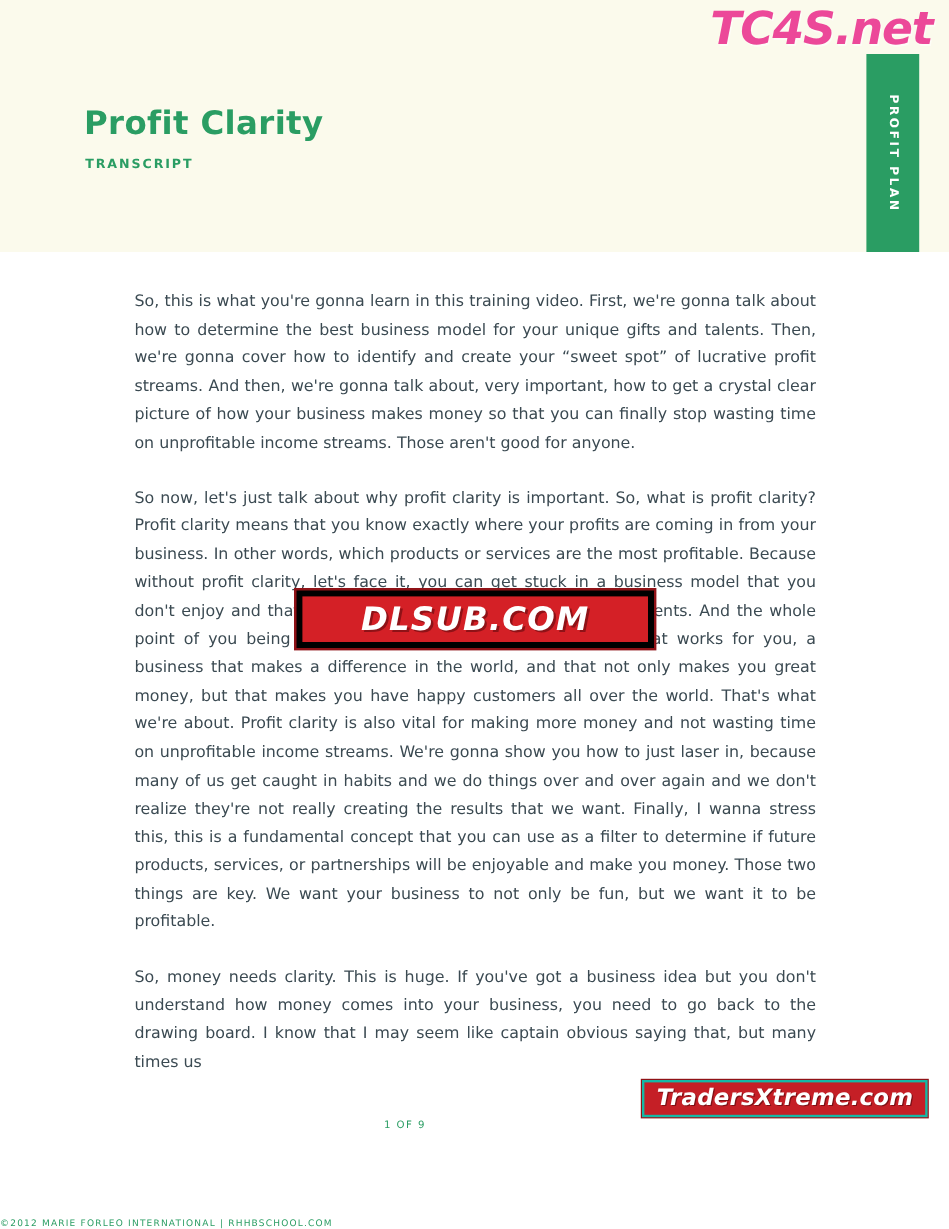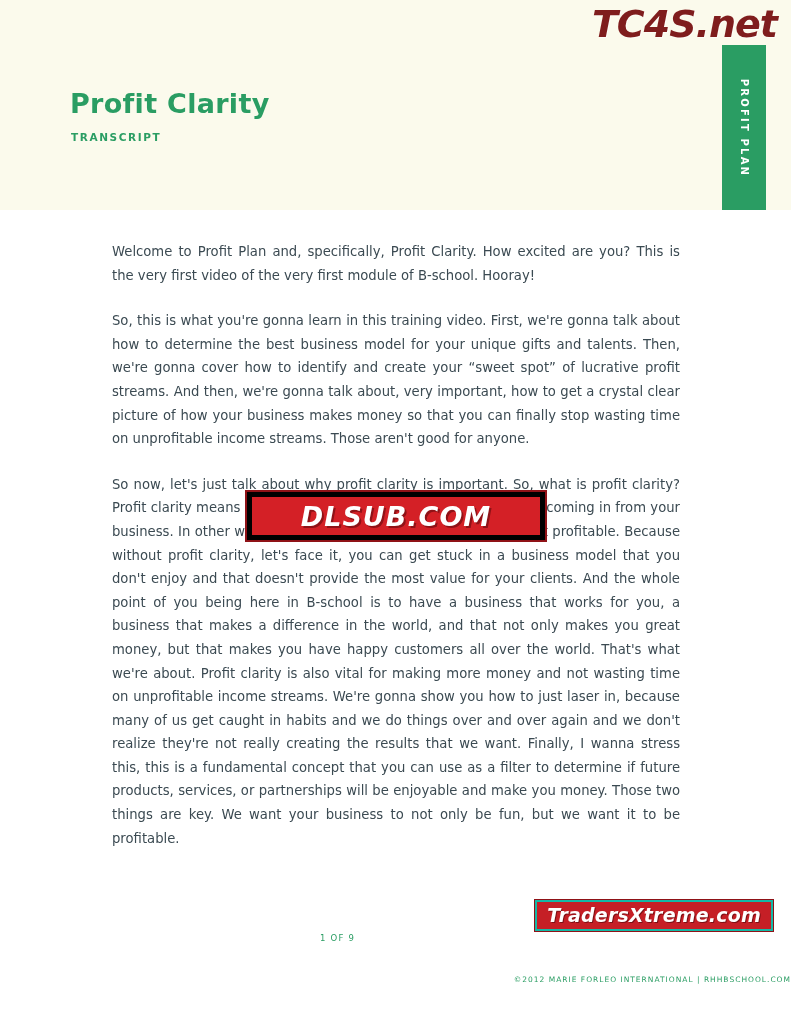--- a/index.html
+++ b/index.html
@@ -68,21 +68,21 @@
 
   
   .wm-tc4s {
     position: absolute;
     right: 14px;
     top: 2px;
     font-family: "DejaVu Sans", "Liberation Sans", sans-serif;
     font-size: 38px;
     font-weight: bold;
     font-style: italic;
-    color: #7f1d1d;
+    color: #ec4899;
     letter-spacing: -1px;
     text-shadow: 1px 1px 0 rgba(255,255,255,0.6);
   }
 
   
   .body-text {
     position: absolute;
     left: 112px;
     top: 240px;
     width: 568px;
@@ -129,23 +129,23 @@
     top: 933px;
     width: 675px;
     text-align: center;
     font-size: 8.5px;
     color: #2a9d63;
     letter-spacing: 1.2px;
   }
   .copyright {
     position: absolute;
     left: 0;
-    top: 975px;
+    top: 1015px;
     width: 791px;
-    text-align: right;
+    text-align: left;
     font-size: 7.5px;
     color: #2a9d63;
     letter-spacing: 1px;
   }
 
   
   .wm-traders {
     position: absolute;
     right: 18px;
     top: 900px;
@@ -171,23 +171,23 @@
 <div class="doc-title">Profit Clarity</div>
 <div class="doc-subtitle">TRANSCRIPT</div>
 
 <div class="side-tab">
   <div class="side-tab-label">PROFIT PLAN</div>
 </div>
 
 <div class="wm-tc4s">TC4S.net</div>
 
 <div class="body-text">
-  <p>Welcome to Profit Plan and, specifically, Profit Clarity. How excited are you? This is the very first video of the very first module of B-school. Hooray!</p>
   <p>So, this is what you're gonna learn in this training video. First, we're gonna talk about how to determine the best business model for your unique gifts and talents. Then, we're gonna cover how to identify and create your “sweet spot” of lucrative profit streams. And then, we're gonna talk about, very important, how to get a crystal clear picture of how your business makes money so that you can finally stop wasting time on unprofitable income streams. Those aren't good for anyone.</p>
   <p>So now, let's just talk about why profit clarity is important. So, what is profit clarity? Profit clarity means that you know exactly where your profits are coming in from your business. In other words, which products or services are the most profitable. Because without profit clarity, let's face it, you can get stuck in a business model that you don't enjoy and that doesn't provide the most value for your clients. And the whole point of you being here in B-school is to have a business that works for you, a business that makes a difference in the world, and that not only makes you great money, but that makes you have happy customers all over the world. That's what we're about. Profit clarity is also vital for making more money and not wasting time on unprofitable income streams. We're gonna show you how to just laser in, because many of us get caught in habits and we do things over and over again and we don't realize they're not really creating the results that we want. Finally, I wanna stress this, this is a fundamental concept that you can use as a filter to determine if future products, services, or partnerships will be enjoyable and make you money. Those two things are key. We want your business to not only be fun, but we want it to be profitable.</p>
+  <p>So, money needs clarity. This is huge. If you've got a business idea but you don't understand how money comes into your business, you need to go back to the drawing board. I know that I may seem like captain obvious saying that, but many times us</p>
 </div>
 
 <div class="wm-dlsub">
   <span>DLSUB.COM</span>
 </div>
 
 <div class="page-number">1 OF 9</div>
 <div class="copyright">©2012 MARIE FORLEO INTERNATIONAL | RHHBSCHOOL.COM</div>
 
 <div class="wm-traders">

